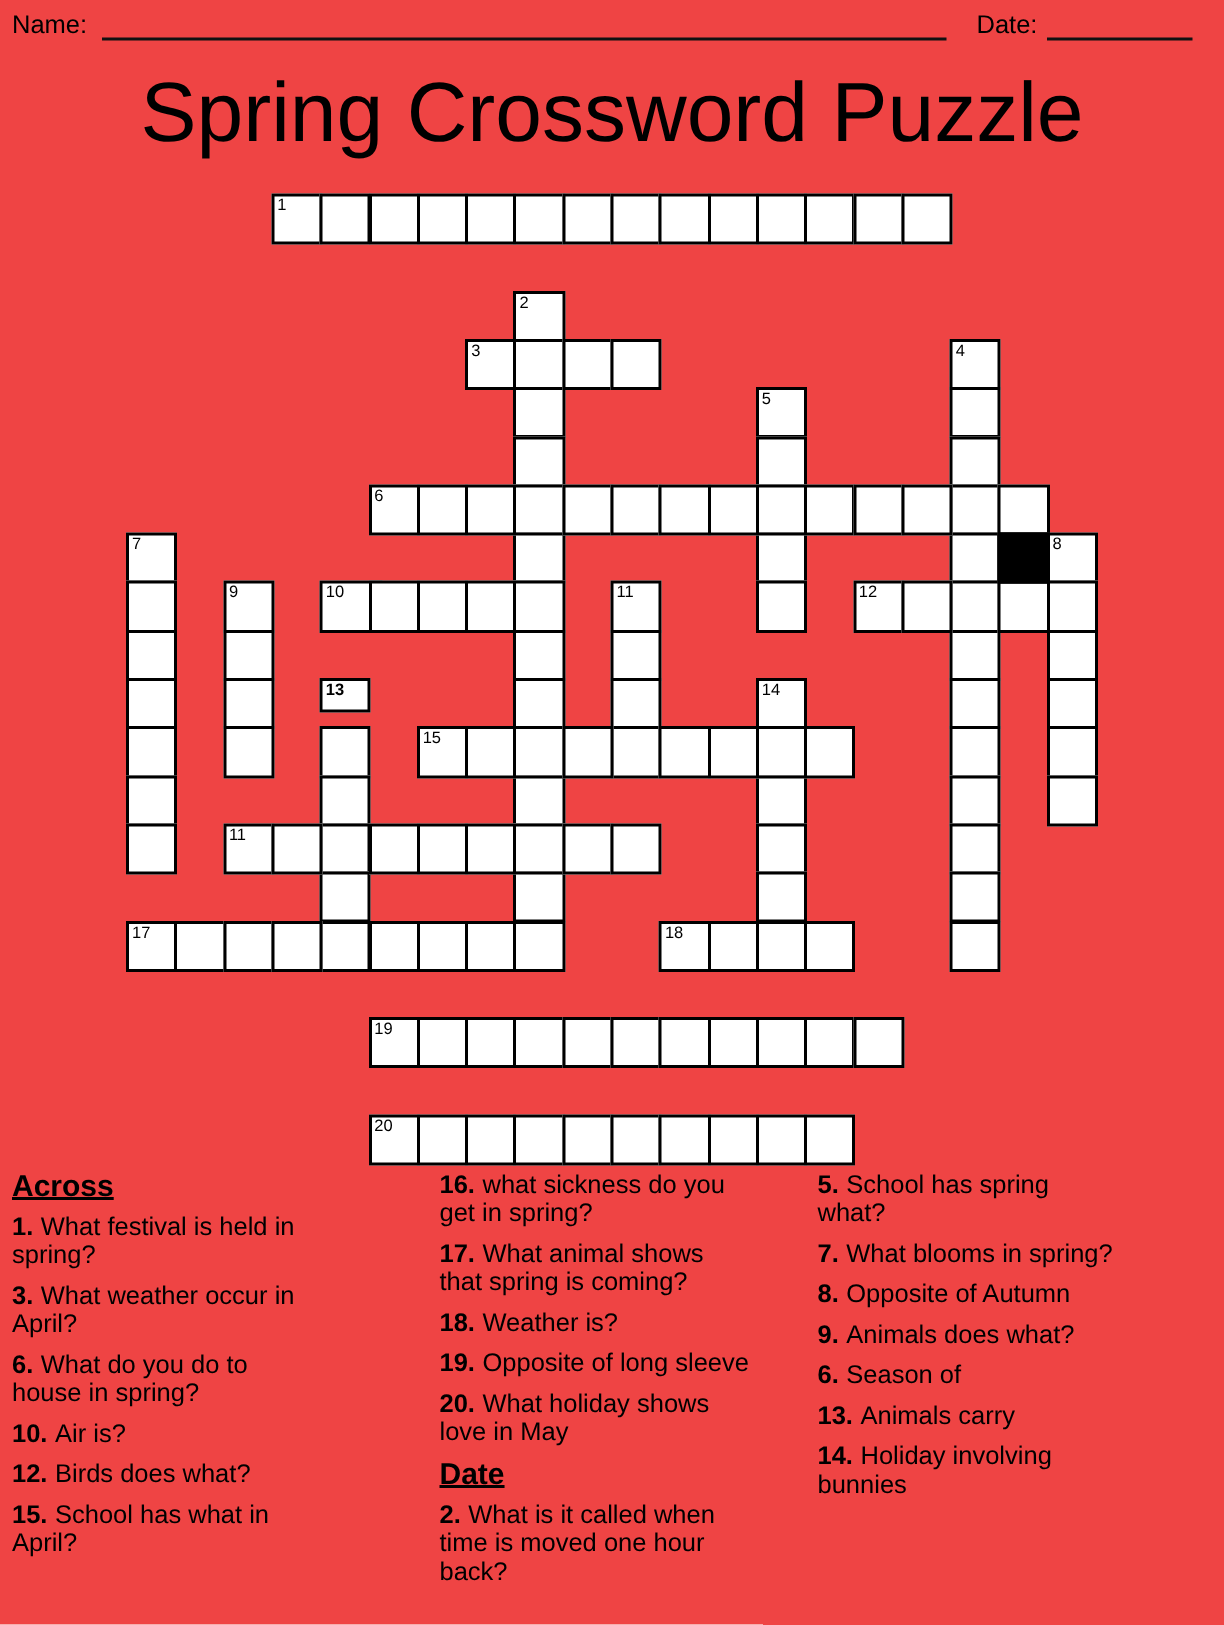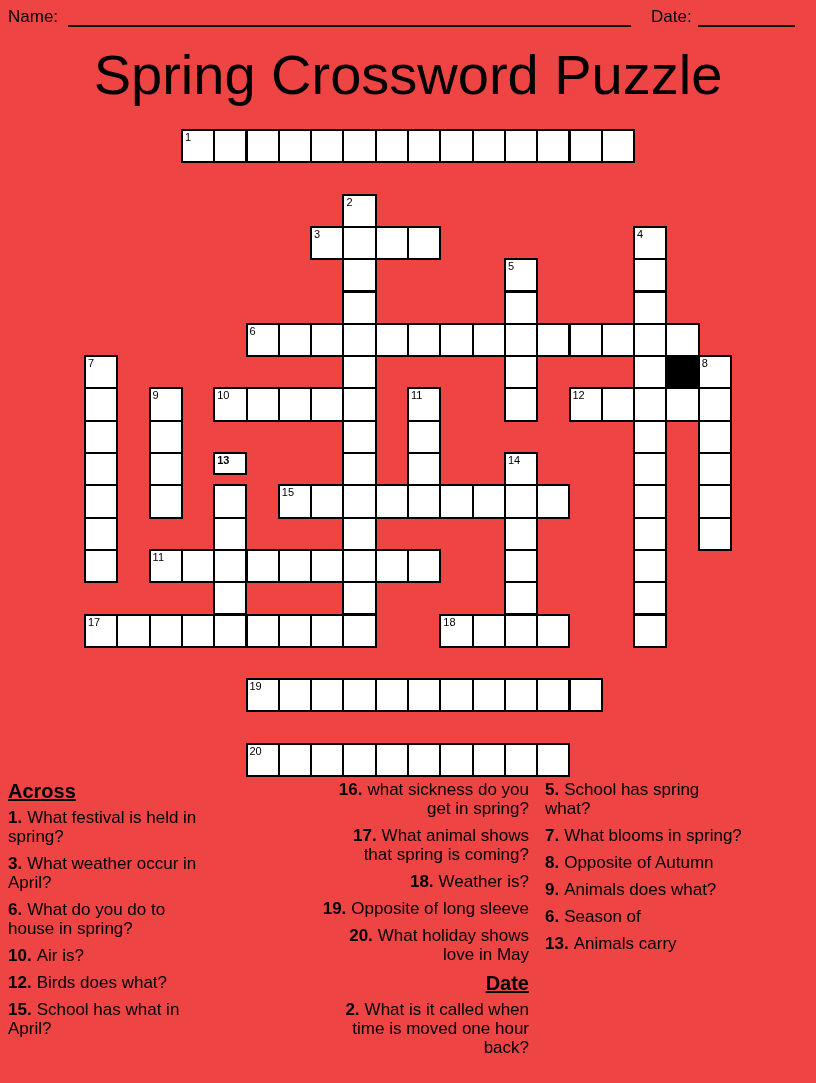--- a/index.html
+++ b/index.html
@@ -51,21 +51,21 @@
     position: absolute;
     top: 0px; left: 2px;
     font-size: 11px;
     line-height: 12px;
     color: #000;
   }
 
   
   .clue-col { position: absolute; top: 780px; }
   #clue-col-1 { left: 8px;   width: 263px; }
-  #clue-col-2 { left: 266px; width: 263px; text-align: right; }
+  #clue-col-2 { left: 293px; width: 263px; }
   #clue-col-3 { left: 545px; width: 268px; }
   .clue-head {
     font-size: 20px;
     font-weight: bold;
     text-decoration: underline;
     margin: 0 0 5px 0;
   }
   #clue-col-2 .clue-head { margin-top: 5px; }
   p.clue {
     font-size: 17px;
@@ -305,15 +305,17 @@
   </div>
 
   <div id="clue-col-3" class="clue-col">
     <p class="clue"><b>5.</b><span class="clue-text">School has spring
 what?</span></p>
     <p class="clue"><b>7.</b><span class="clue-text">What blooms in spring?</span></p>
     <p class="clue"><b>8.</b><span class="clue-text">Opposite of Autumn</span></p>
     <p class="clue"><b>9.</b><span class="clue-text">Animals does what?</span></p>
     <p class="clue"><b>6.</b><span class="clue-text">Season of</span></p>
     <p class="clue"><b>13.</b><span class="clue-text">Animals carry</span></p>
+    <p class="clue"><b>14.</b><span class="clue-text">Holiday involving
+bunnies</span></p>
   </div>
 
 </div>
 
 </body></html>

